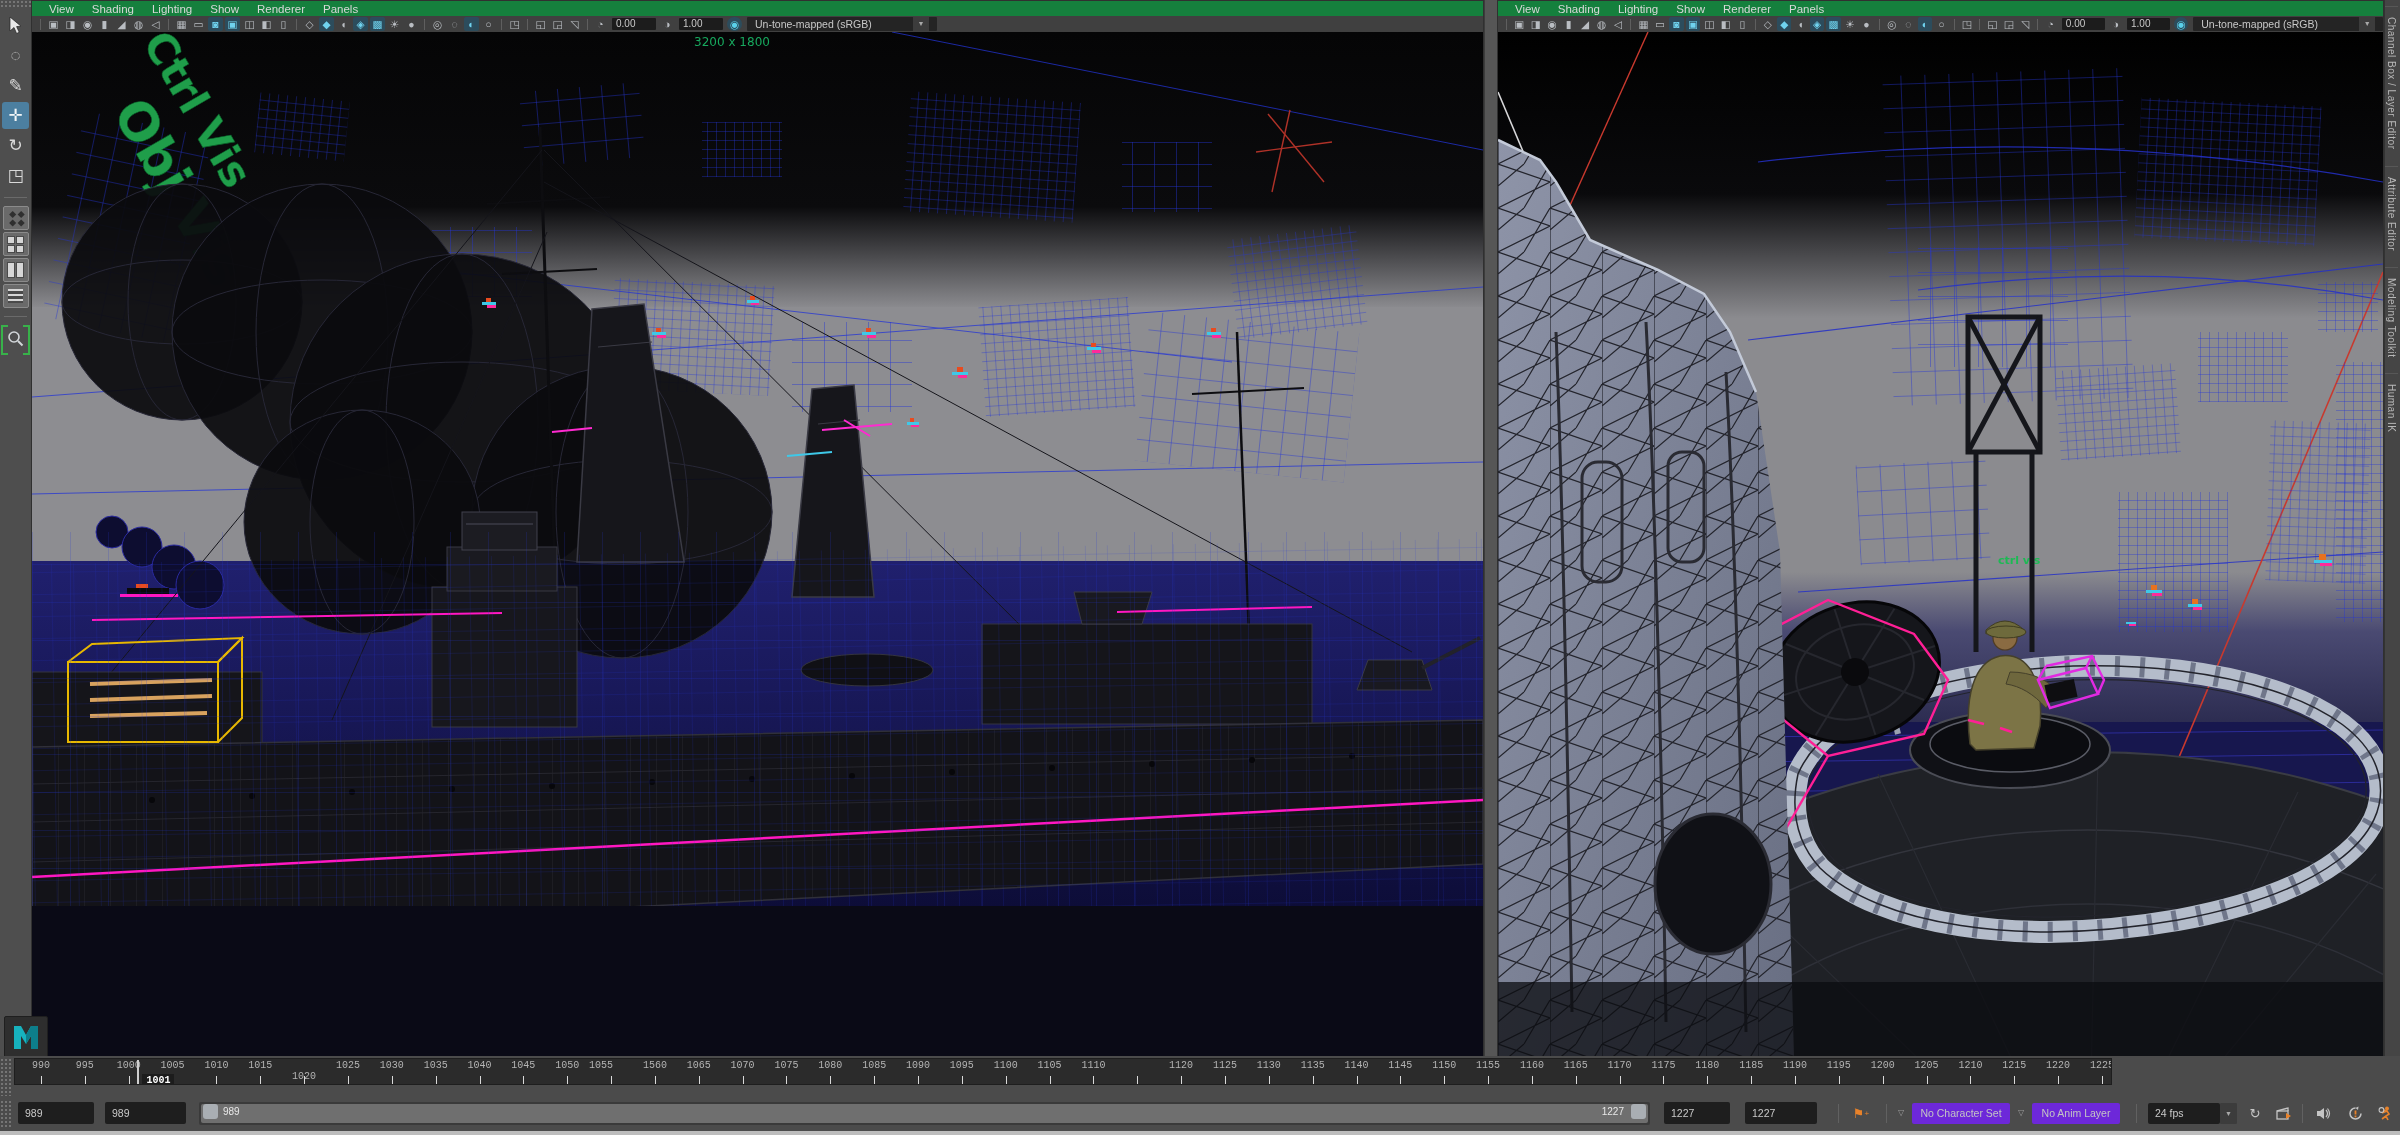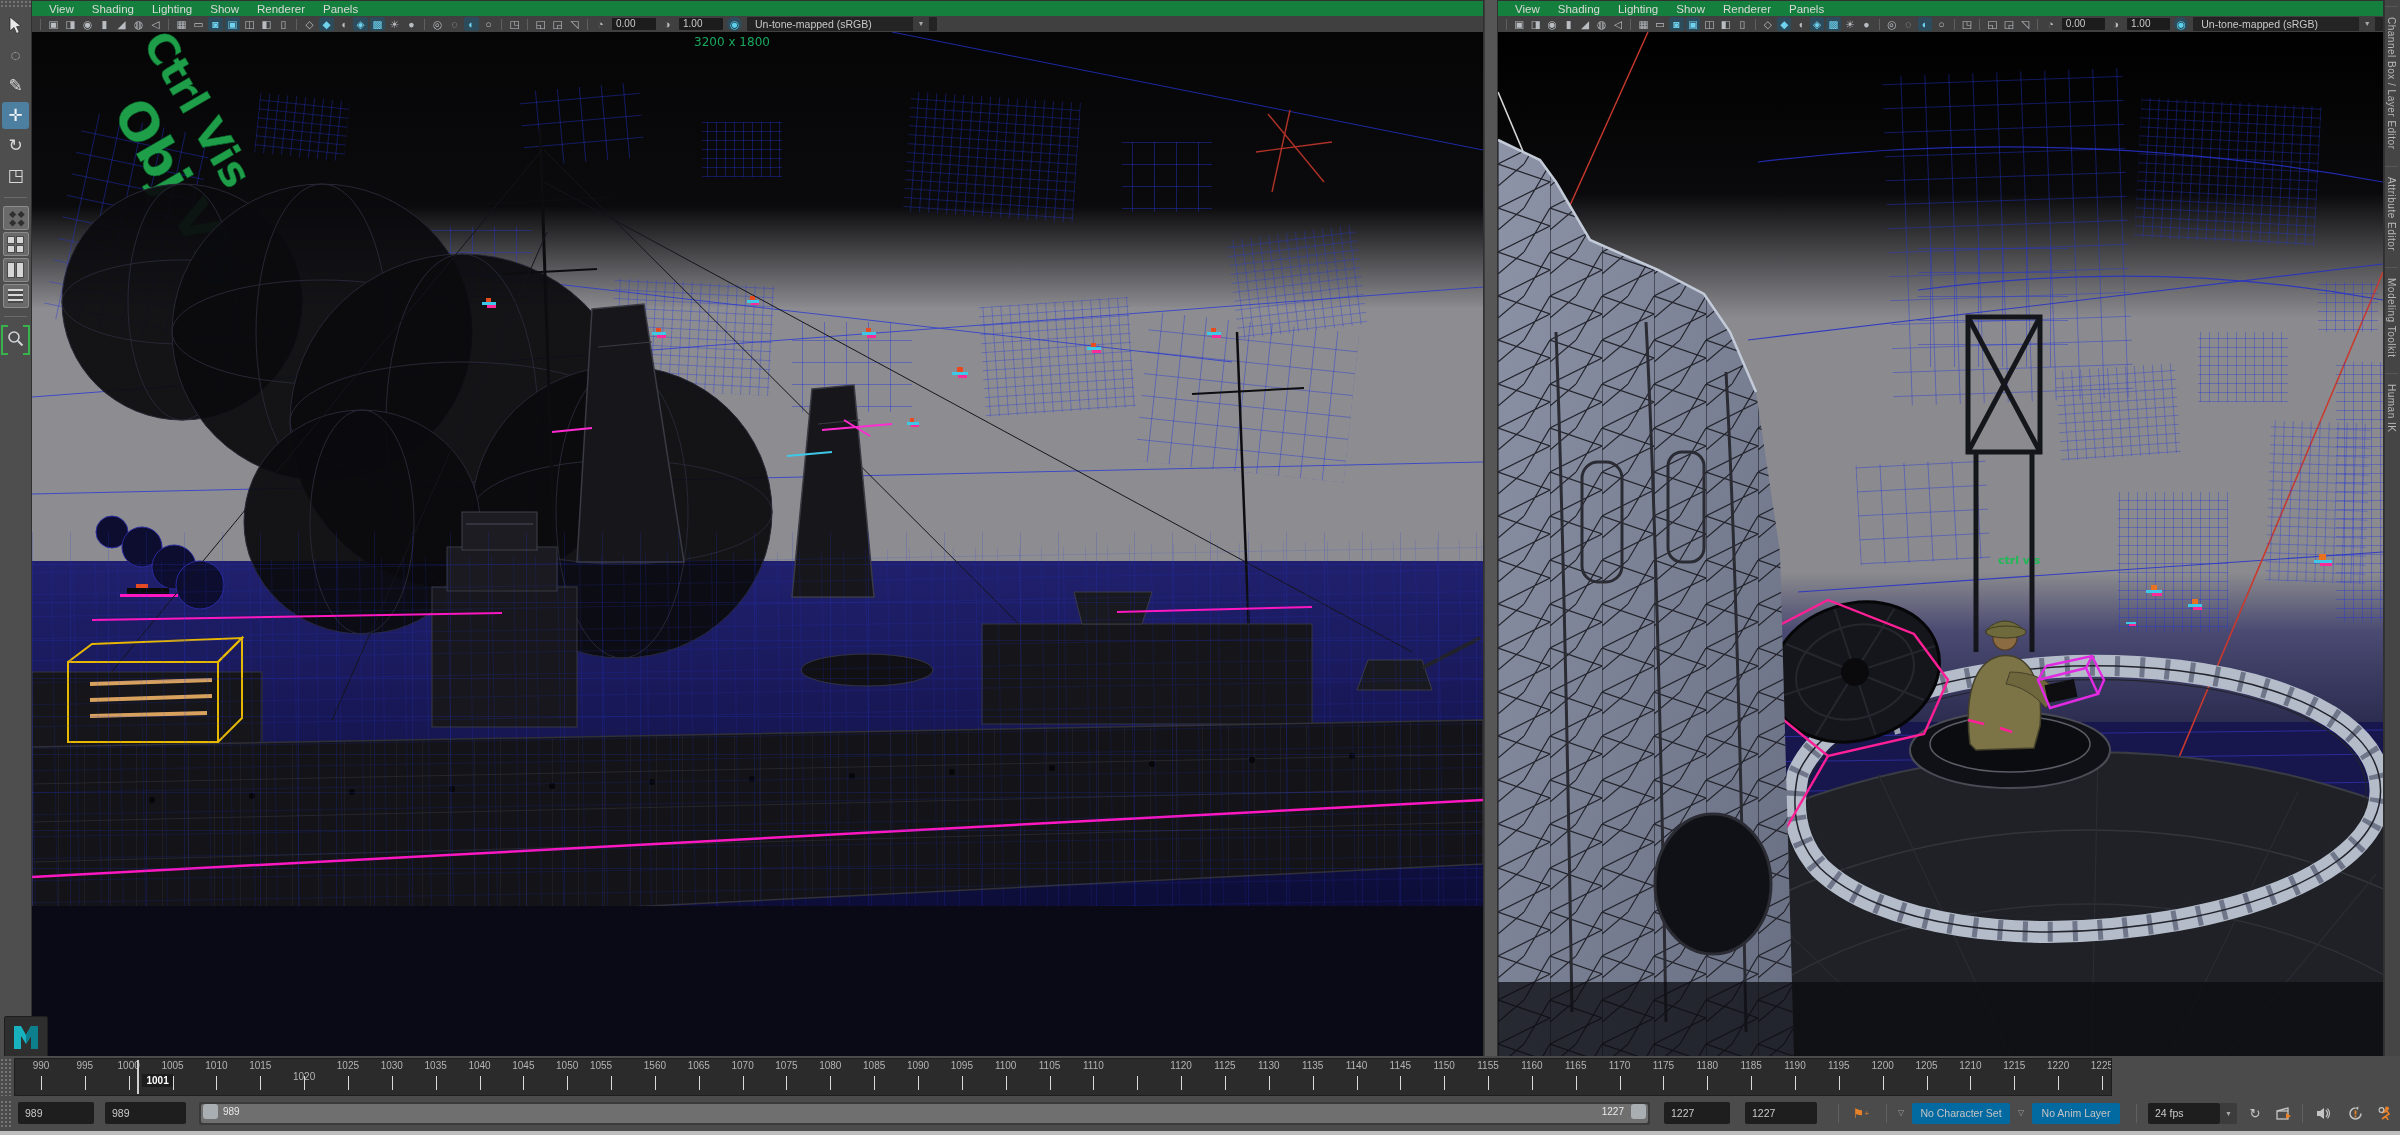--- a/index.html
+++ b/index.html
@@ -47,36 +47,36 @@
   .vp{position:absolute;left:0;top:31px;right:0;bottom:0;}
   .vp svg{display:block;}
   #splitter{left:1484px;top:0;width:13px;height:1056px;background:#565656;border-left:1px solid #3c3c3c;border-right:1px solid #3c3c3c;}
   
   #sidetabs{left:2384px;top:0;width:16px;height:1056px;background:#454545;border-left:1px solid #333;}
   .vtab{writing-mode:vertical-rl;font-size:10px;color:#b8b8b8;padding:10px 1px;margin-top:6px;letter-spacing:.5px;
         border-top:1px solid #575757;white-space:nowrap;}
   
   #timerow{left:0;top:1056px;width:2400px;height:42px;background:#4b4b4b;}
   #timegrip{left:0;top:2px;width:13px;height:38px;}
-  #ticks{left:14px;top:2px;width:2098px;height:38px;background:#2b2b2b;border:1px solid #1e1e1e;box-sizing:border-box;overflow:hidden;}
+  #ticks{left:14px;top:2px;width:2098px;height:27px;background:#2b2b2b;border:1px solid #1e1e1e;box-sizing:border-box;overflow:hidden;font-family:Liberation Mono, monospace;}
   .tick-label{position:absolute;top:1px;width:40px;margin-left:-20px;text-align:center;font-size:10px;color:#b4b4b4;}
   .tick-line{position:absolute;top:17px;width:1px;height:14px;background:#dadada;}
   #cfmark{position:absolute;top:1px;width:2px;height:34px;background:#cfcfcf;}
   #cflabel{position:absolute;top:15px;font-size:10px;font-weight:bold;color:#fff;background:#1c1c1c;padding:1px 4px;}
   
   #rangerow{left:0;top:1098px;width:2400px;height:33px;background:#4b4b4b;}
   #rangegrip{left:0;top:2px;width:13px;height:29px;}
   .rfield{position:absolute;top:4px;height:22px;background:#1e1e1e;color:#c9c9c9;font-size:10.5px;line-height:22px;
         padding-left:7px;border-radius:2px;box-sizing:border-box;}
   #rangebar{left:199px;top:4px;width:1451px;height:23px;background:#3a3a3a;border-radius:2px;}
   #rangeinner{position:absolute;left:2px;top:2px;right:2px;bottom:2px;background:#6f6f6f;border-radius:2px;}
   .rhandle{position:absolute;top:2px;width:15px;height:15px;background:#a9aeb3;border-radius:3px;}
   .rlabel{position:absolute;top:2px;font-size:10px;color:#e8e8e8;line-height:16px;}
   .sep-v{position:absolute;top:6px;width:1px;height:19px;background:#616161;}
-  .ddflat{position:absolute;top:5px;height:21px;background:#0369a1;color:#c4c4c4;font-size:10.5px;line-height:21px;
+  .ddflat{position:absolute;top:5px;height:21px;background:#6d28d9;color:#c4c4c4;font-size:10.5px;line-height:21px;
         text-align:center;border-radius:2px;}
   .caret-small{position:absolute;top:10px;color:#9a9a9a;font-size:8px;}
   .icon-btn{position:absolute;top:4px;width:22px;height:23px;display:flex;align-items:center;justify-content:center;
         color:#c4c4c4;font-size:13px;}
   #fpscaret{left:2220px;top:5px;width:17px;height:21px;background:#3c3c3c;color:#a8a8a8;font-size:7px;
         text-align:center;line-height:21px;border-radius:1px;}
   #bottomedge{left:0;top:1131px;width:2400px;height:4px;background:#bdbdbd;}
   text{font-family:"DejaVu Sans",sans-serif;}
 </style>
 </head>

